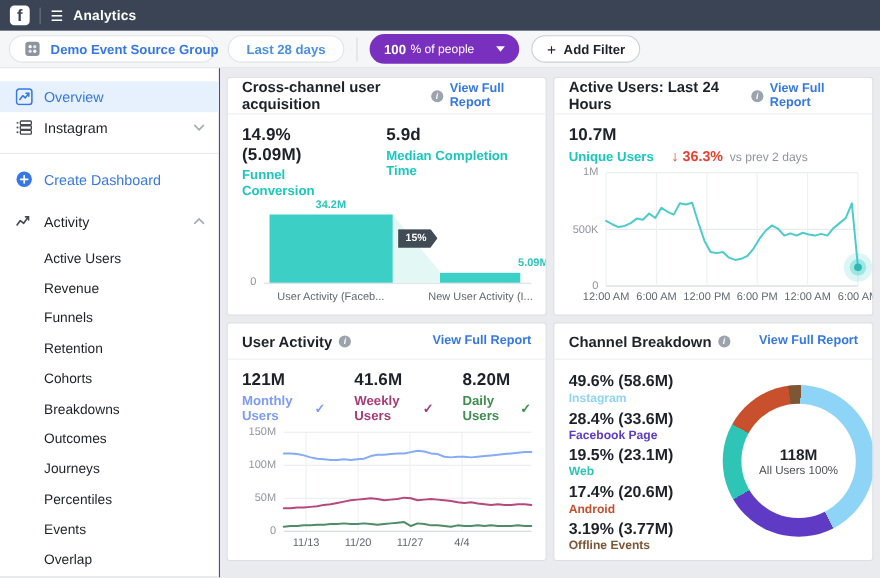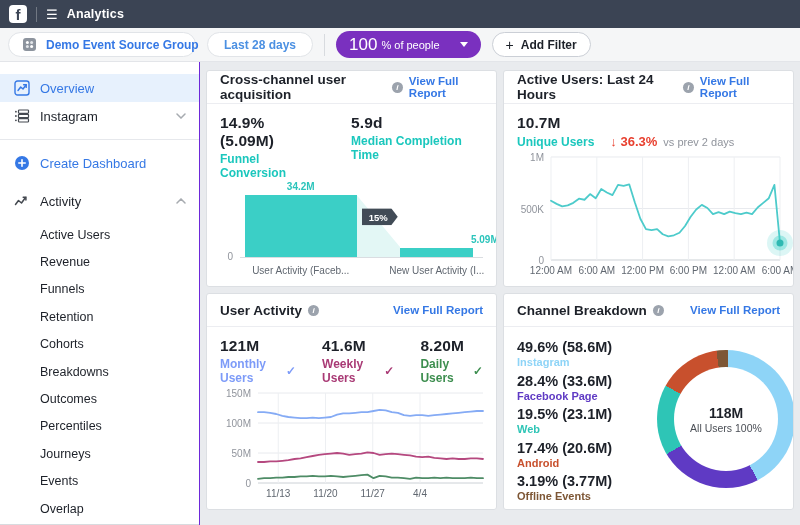--- a/index.html
+++ b/index.html
@@ -14,21 +14,21 @@
   .tb-title { color:#fff; font-size:12.5px; font-weight:700; letter-spacing:.2px; }
 
   
   .toolbar { height:34px; background:#F5F6F7; border-bottom:1px solid #E3E5E9; display:flex; align-items:center; padding:0 8px; gap:11px; }
   .pill { height:25px; border-radius:13px; background:#fff; border:1px solid #E1E4E8; display:flex; align-items:center;
           padding:0 12px; font-size:12px; white-space:nowrap; }
   .pill.source { width:188px; color:#3578E5; font-weight:700; gap:8px; }
   .pill.date { color:#4B90E2; font-weight:700; padding:0 16px; }
   .v-divider { width:1px; height:22px; background:#D8DBDF; }
   .pill.segment { background:#7A30BF; border:none; color:#fff; height:27px; border-radius:14px; padding:0 13px; gap:4px; }
-  .segment .seg-val { font-weight:400; font-size:17px; }
+  .segment .seg-val { font-weight:700; font-size:12px; }
   .segment .seg-suffix { font-size:11px; }
   .segment .chev { margin-left:16px; width:0; height:0; border-left:4px solid transparent; border-right:4px solid transparent; border-top:5px solid #fff; }
   .pill.addfilter { color:#1D2129; font-weight:700; gap:7px; border-color:#CBCFD6; padding:0 13px; }
   .plus-glyph { font-size:14px; font-weight:400; color:#1D2129; line-height:1; }
 
   
   .layout { display:flex; height:463px; }
 
   
   .sidebar { width:200px; background:#fff; border-right:1px solid #6d28d9; padding-top:12px; overflow:hidden; position:relative; flex:none; }
@@ -199,22 +199,22 @@
       </span>
     </div>
     <div id="activity-subitems" style="margin-top:6px;">
         <div class="sub-item">Active Users</div>
         <div class="sub-item">Revenue</div>
         <div class="sub-item">Funnels</div>
         <div class="sub-item">Retention</div>
         <div class="sub-item">Cohorts</div>
         <div class="sub-item">Breakdowns</div>
         <div class="sub-item">Outcomes</div>
+        <div class="sub-item">Journeys</div>
         <div class="sub-item">Percentiles</div>
-        <div class="sub-item">Journeys</div>
         <div class="sub-item">Events</div>
         <div class="sub-item">Overlap</div>
         <div class="sub-item">Lifetime Value</div>
       </div>
     <div class="side-bottom-line"></div>
   </aside>
 
   <main class="main">
 
     <section class="card">

